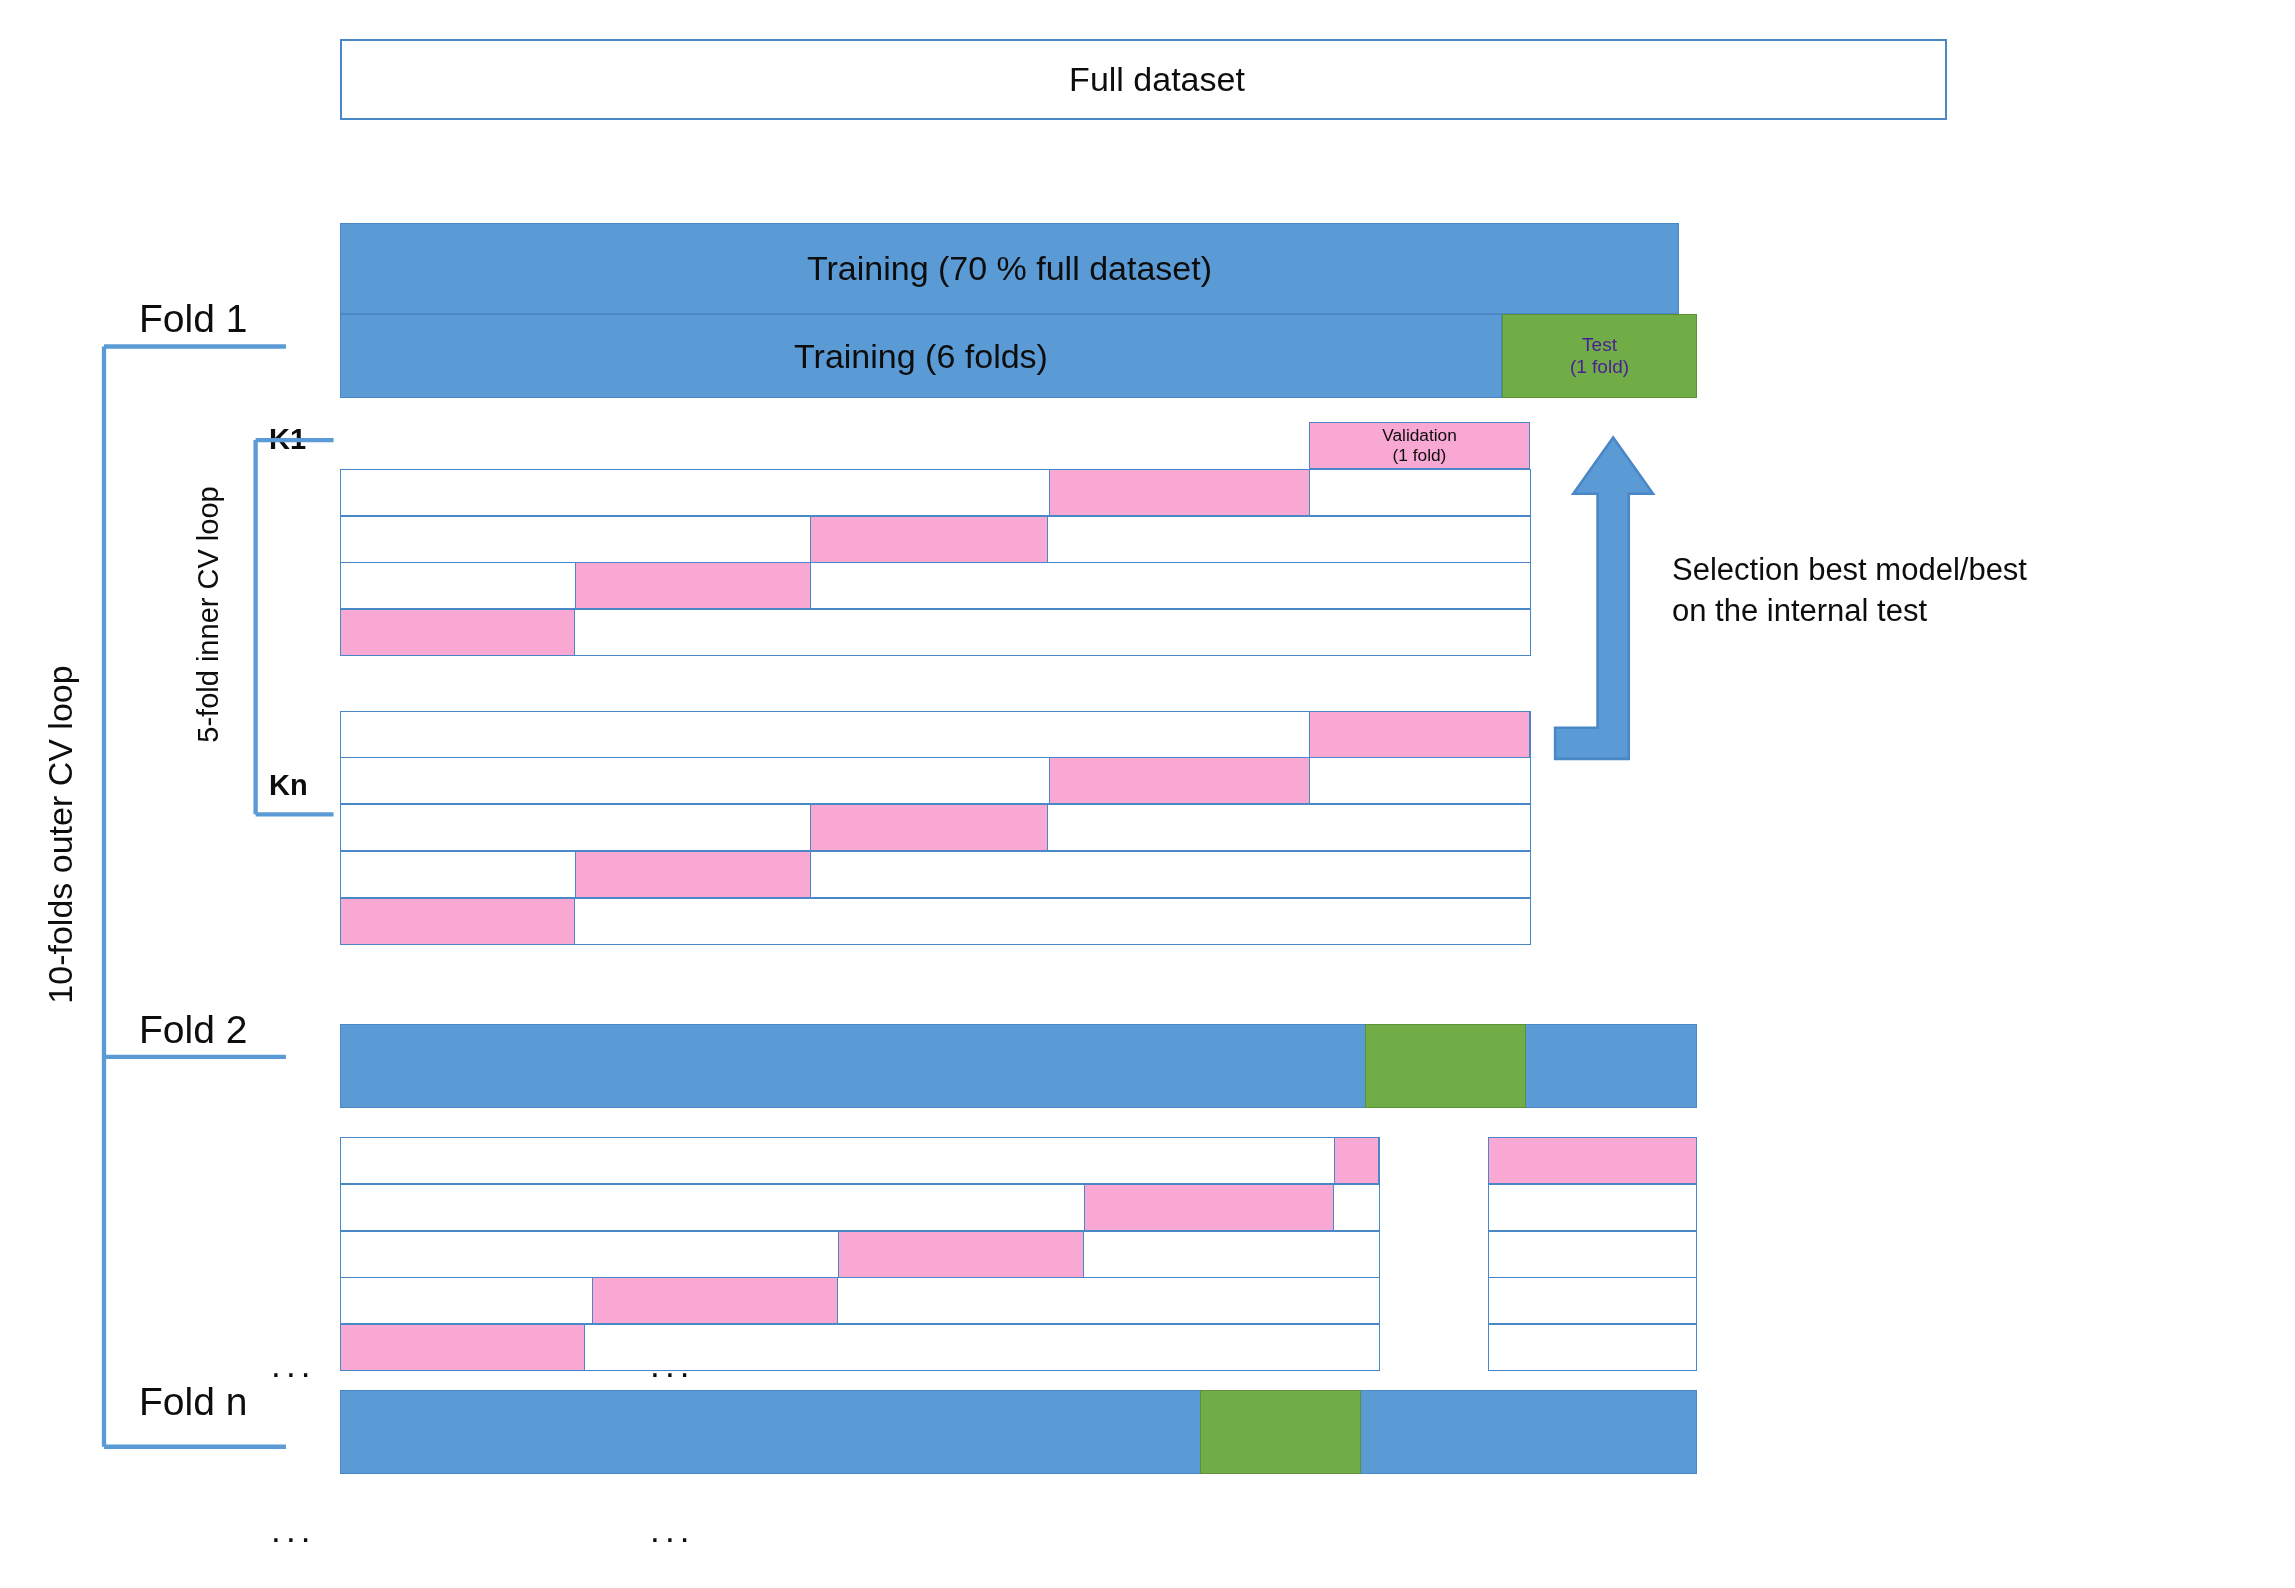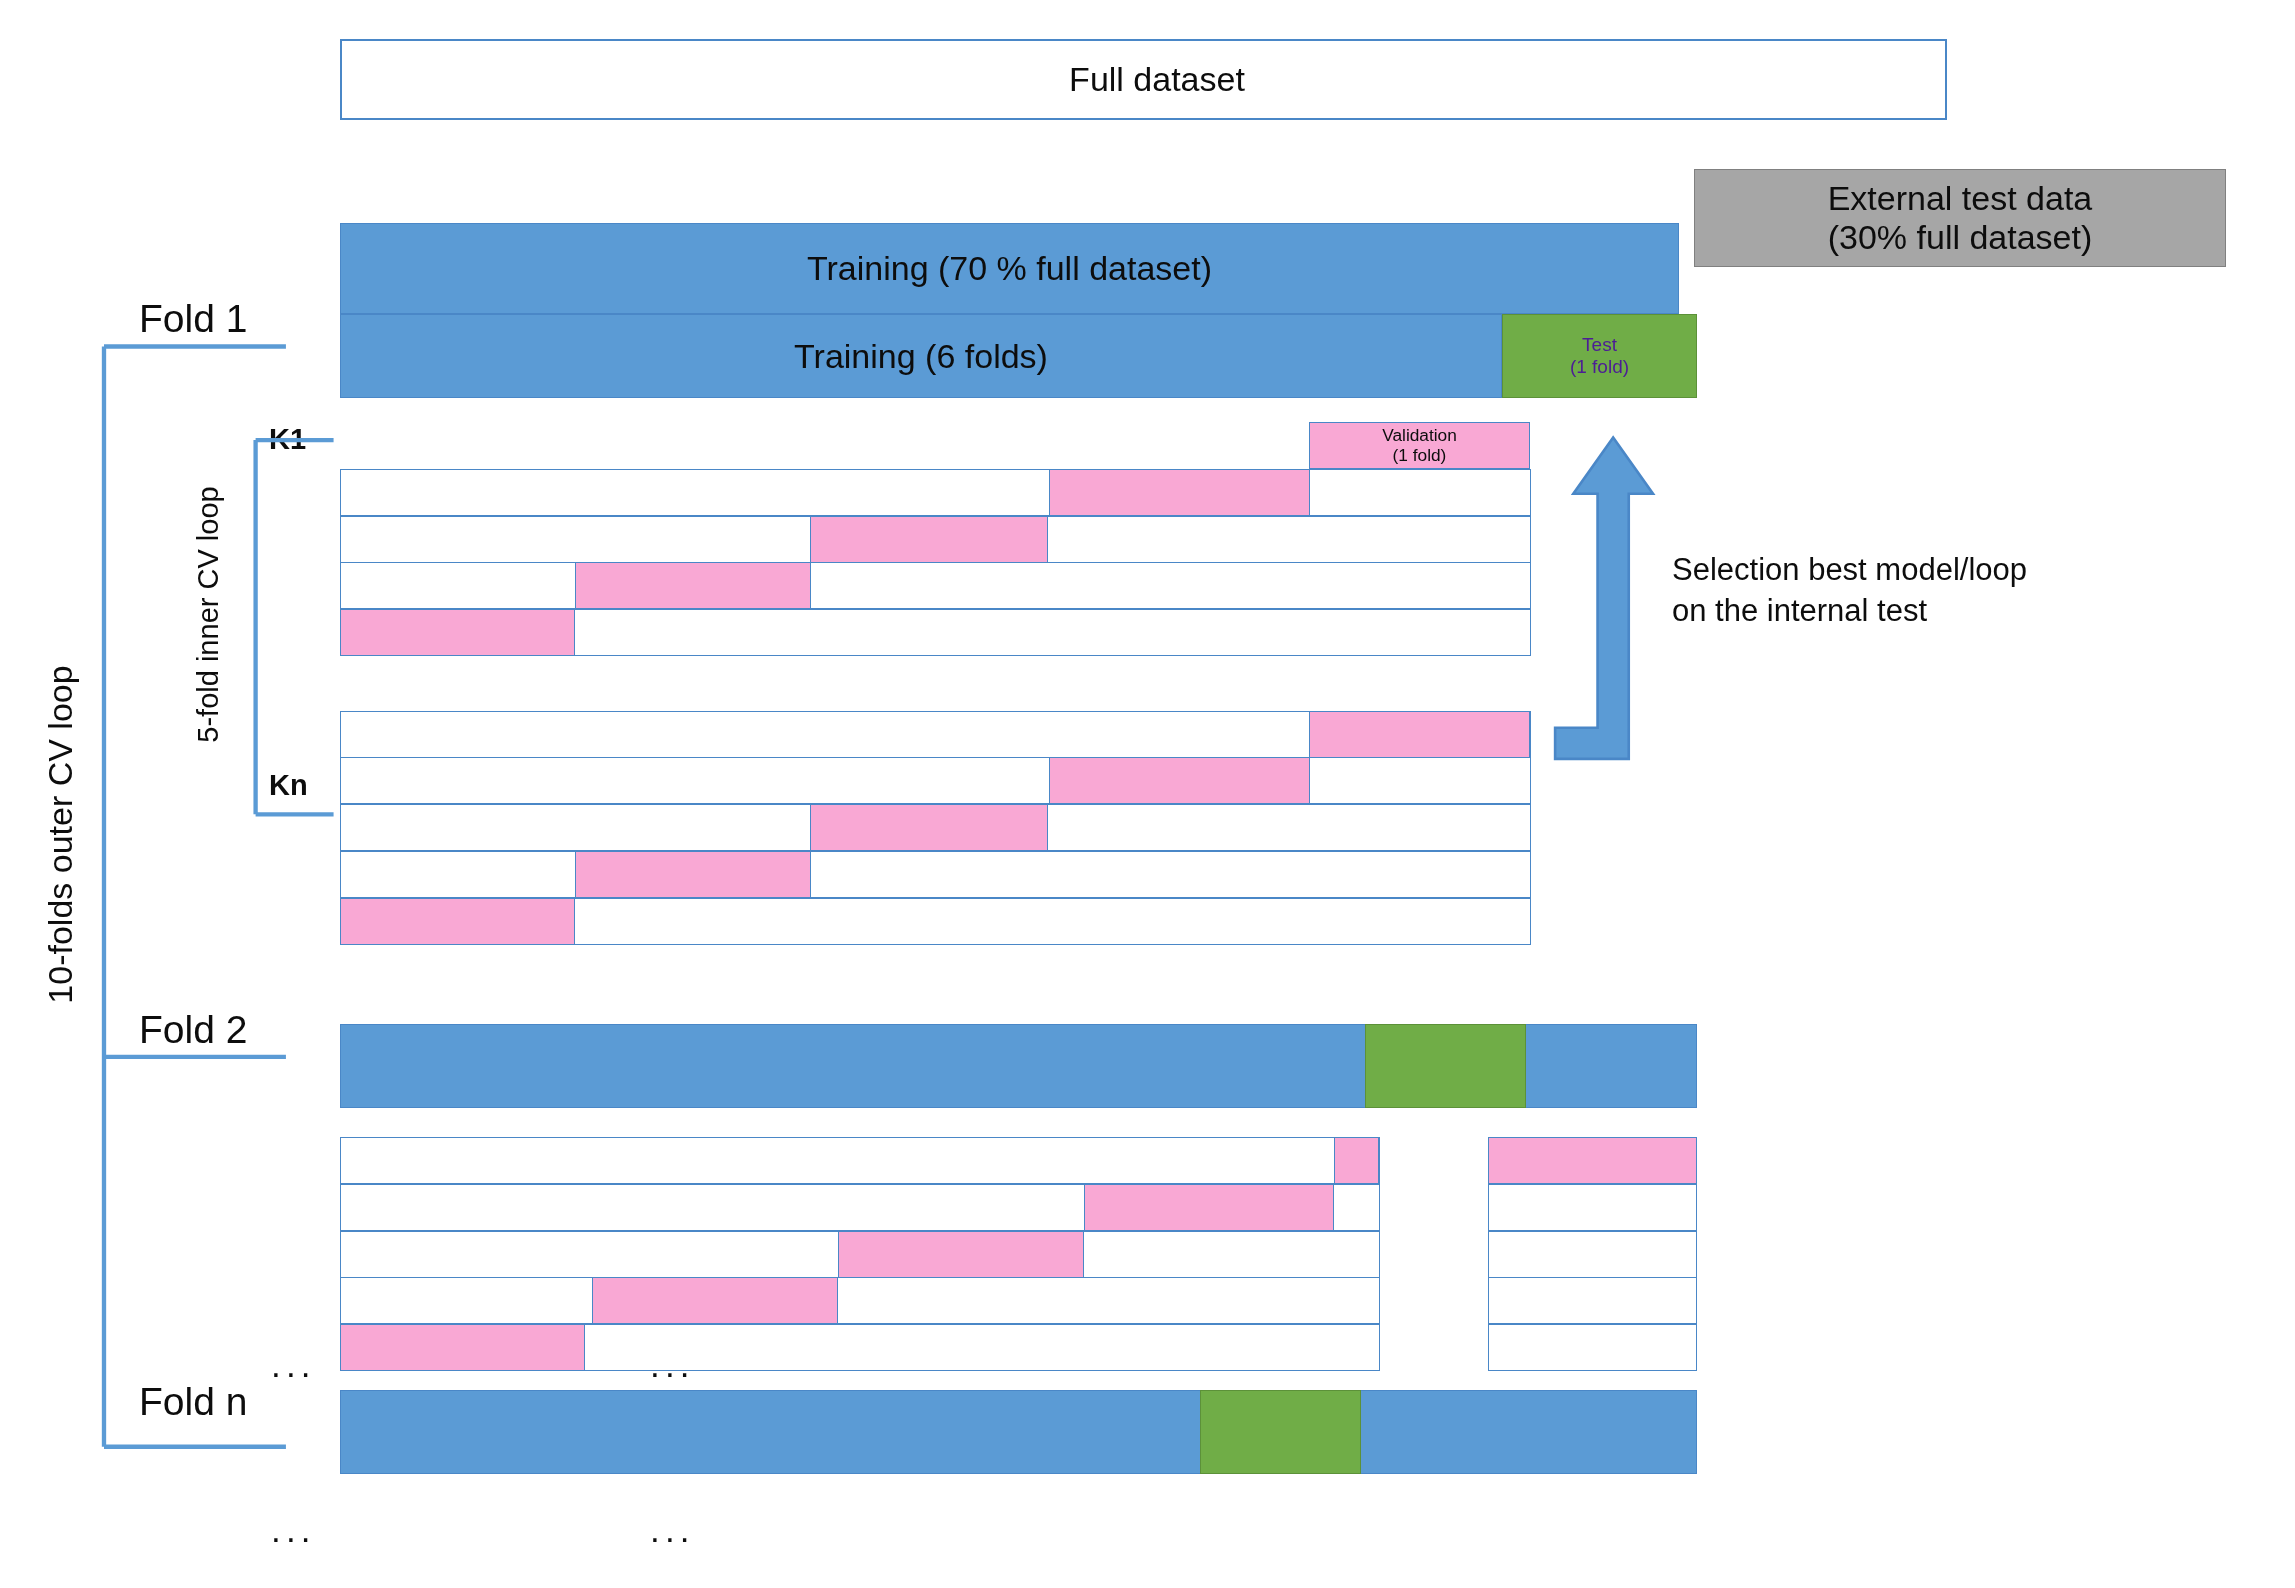--- a/index.html
+++ b/index.html
@@ -34,24 +34,20 @@
 <div id="stage">
 
   <div class="box outline" style="left:340px;top:39px;width:1607px;height:81px;padding-left:27px;">
     <span class="lbl-lg">Full dataset</span>
   </div>
 
   <div class="box blue" style="left:340px;top:175px;width:1339px;height:91px;margin-top:48px;">
     <span class="lbl-lg">Training (70 % full dataset)</span>
   </div>
 
-  <div class="box grey" style="left:1694px;top:169px;width:532px;height:98px;flex-direction:column;">
-    <span class="lbl-lg">External test data</span>
-    <span class="lbl-lg">(30% full dataset)</span>
-  </div>
 
   <div class="box blue" style="left:340px;top:314px;width:1162px;height:84px;">
     <span class="lbl-lg">Training (6 folds)</span>
   </div>
   <div class="box green" style="left:1502px;top:314px;width:195px;height:84px;flex-direction:column;">
     <span class="lbl-sm">Test</span>
     <span class="lbl-sm">(1 fold)</span>
   </div>
 
   <div class="box orange" style="left:1309px;top:422px;width:221px;height:47px;flex-direction:column;">
@@ -122,21 +118,21 @@
   <div class="side-label lbl-md" style="left:139px;top:1380px;">Fold n</div>
 
   <div class="side-label lbl-md" style="left:269px;top:423px;font-size:29px;font-weight:bold;">K1</div>
   <div class="side-label lbl-md" style="left:269px;top:769px;font-size:29px;font-weight:bold;">Kn</div>
 
   <div class="side-label rot lbl-lg" style="left:-165px;top:815px;width:451px;text-align:center;">10-folds outer CV loop</div>
 
   <div class="side-label rot lbl-md" style="left:21.7px;top:598px;width:373px;text-align:center;font-size:29px;">5-fold inner CV loop</div>
 
   <div class="note" style="left:1672px;top:549px;">
-    <div>Selection best model/loop</div>
+    <div>Selection best model/best</div>
     <div>on the internal test</div>
   </div>
 
   <svg class="lines" viewBox="0 0 2649 1833">
 
     <path d="M120 400 L120 1670" stroke="#5B9BD5" stroke-width="5" fill="none"></path>
     <path d="M120 400 L330 400" stroke="#5B9BD5" stroke-width="5" fill="none"></path>
     <path d="M120 1220 L330 1220" stroke="#5B9BD5" stroke-width="5" fill="none"></path>
     <path d="M120 1670 L330 1670" stroke="#5B9BD5" stroke-width="5" fill="none"></path>
 

